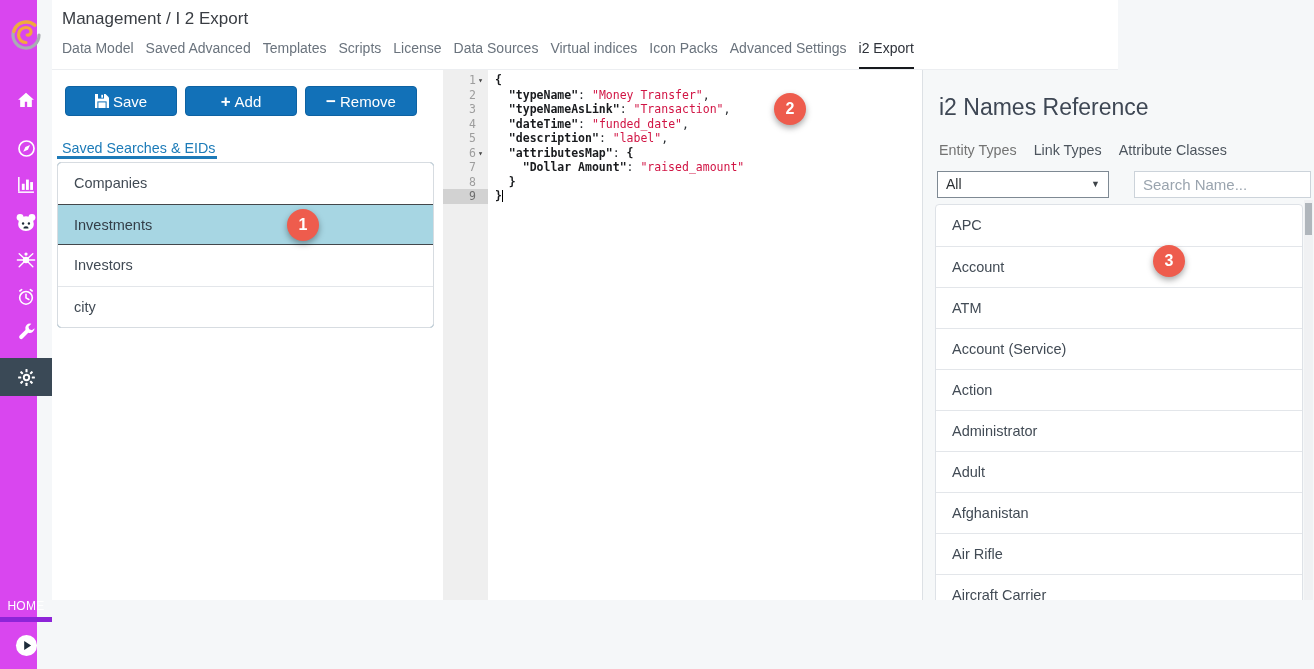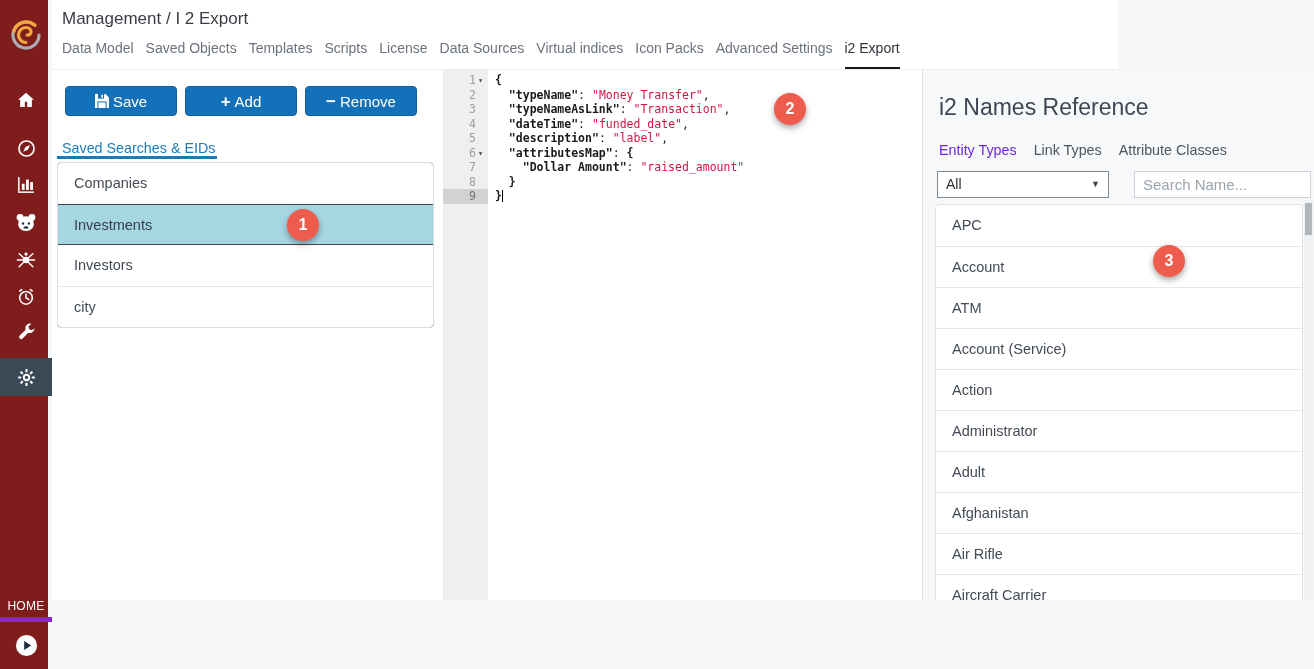--- a/index.html
+++ b/index.html
@@ -5,21 +5,21 @@
   * { margin:0; padding:0; box-sizing:border-box; }
   html,body { width:1314px; height:669px; }
   body {
     position:relative; overflow:hidden;
     background:#f5f7f9;
     font-family:"Liberation Sans", sans-serif;
     -webkit-font-smoothing:antialiased;
   }
 
   
-  .sidebar { position:absolute; left:0; top:0; width:48px; height:669px; background:#7f1d1d; z-index:6; }
+  .sidebar { position:absolute; left:0; top:0; width:37px; height:669px; background:#d946ef; z-index:6; }
   .logo-box { position:absolute; left:0; top:0; width:52px; height:70px; display:flex; align-items:center; justify-content:center; }
   .nav-item { position:absolute; left:0; width:52px; height:38px; display:flex; align-items:center; justify-content:center; cursor:pointer; }
   .nav-item.active { background:#3a4956; }
   .home-label { position:absolute; left:0; top:599px; width:52px; text-align:center; color:#ffffff; font-size:12px; letter-spacing:.3px; }
   .purple-bar { position:absolute; left:0; top:617px; width:52px; height:5px; background:#8e24d8; }
   .play-btn { position:absolute; left:15px; top:634px; width:23px; height:23px; cursor:pointer; }
 
   
   .header { position:absolute; left:52px; top:0; width:1066px; height:70px; background:#ffffff; border-bottom:1px solid #eceef1; z-index:5; }
   .header-title { position:absolute; left:10px; top:9px; font-size:17px; color:#393d43; }
@@ -54,21 +54,21 @@
   .tk { color:#191b1e; font-weight:bold; }
   .tp { color:#24292e; }
   .ts { color:#d11444; }
   .cursor { display:inline-block; width:1.5px; height:12px; background:#000; vertical-align:-2px; }
 
   
   .ref-panel { position:absolute; left:922px; top:70px; width:392px; height:530px; background:#f6f8f9; border-left:1px solid #dde1e5; overflow:hidden; }
   .ref-title { position:absolute; left:16px; top:24px; font-size:23px; color:#3e4754; }
   .ref-tabs { position:absolute; left:16px; top:72px; display:flex; gap:17px; }
   .rtab { font-size:14.3px; color:#4d555e; padding-bottom:7px; cursor:pointer; white-space:nowrap; }
-  .rtab.active { color:#6d28d9; border-bottom:3px solid #1d7ab8; padding-bottom:20px; }
+  .rtab.active { color:#737373; border-bottom:3px solid #1d7ab8; padding-bottom:20px; }
   .ref-select { position:absolute; left:14px; top:101px; width:172px; height:27px; background:#fff; border:1px solid #7e8993;
                 font-size:14px; color:#2b2f33; line-height:25px; padding-left:8px; cursor:pointer; }
   .ref-select .arrow { position:absolute; right:8px; top:0; font-size:9px; color:#3d4348; line-height:25px; }
   .ref-search { position:absolute; left:211px; top:101px; width:177px; height:27px; background:#fff; border:1px solid #ccd3da;
                 padding:0 8px; font-size:15px; color:#333; font-family:"Liberation Sans", sans-serif; outline:none; }
   .ref-search::placeholder { color:#9aa4ae; }
   .ref-list { position:absolute; left:12px; top:134px; width:368px; background:#fff; border:1px solid #dee2e7; border-radius:4px; }
   .rrow { height:41px; line-height:40px; padding-left:16px; font-size:14.5px; color:#424b55; border-top:1px solid #e3e6ea; cursor:pointer; }
   .rrow:first-child { border-top:none; }
   .ref-scrollbar { position:absolute; right:1px; top:130px; width:9px; height:400px; background:#f0f1f3; }
@@ -170,21 +170,21 @@
         <circle cx="12" cy="12" r="11" fill="#fff"></circle>
         <path d="M9.6 7.4v9.2l7.2-4.6z" fill="#1d2b39"></path>
       </svg>
   </div>
 </div>
 
 <div class="header">
   <div class="header-title">Management / I 2 Export</div>
   <div class="header-tabs">
       <div class="htab">Data Model</div>
-      <div class="htab">Saved Objects</div>
+      <div class="htab">Saved Advanced</div>
       <div class="htab">Templates</div>
       <div class="htab">Scripts</div>
       <div class="htab">License</div>
       <div class="htab">Data Sources</div>
       <div class="htab">Virtual indices</div>
       <div class="htab">Icon Packs</div>
       <div class="htab">Advanced Settings</div>
       <div class="htab active">i2 Export</div>
     </div>
 </div>

